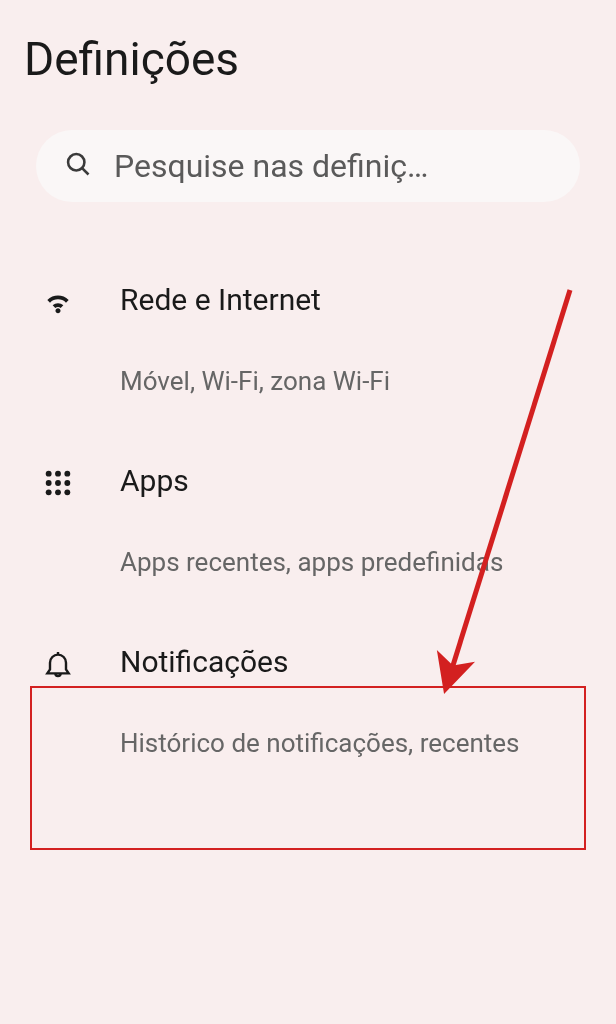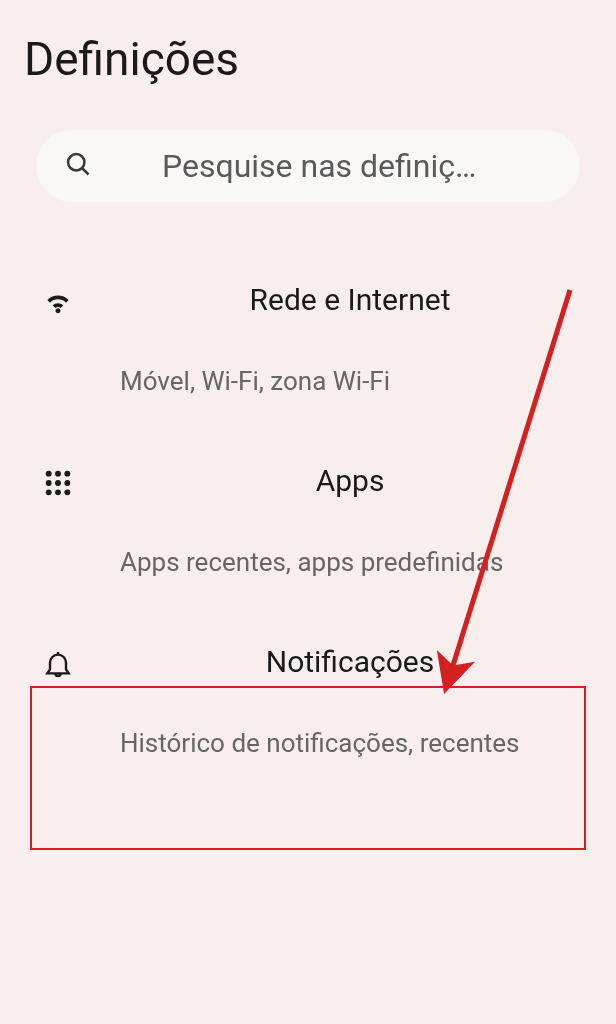--- a/index.html
+++ b/index.html
@@ -23,21 +23,20 @@
     }
     .search-bar {
       margin: 16px 36px 48px 36px;
       background: #faf7f7;
       border-radius: 40px;
       height: 72px;
       display: flex;
       align-items: center;
       padding: 0 28px;
       cursor: pointer;
-      gap: 48px;
     }
     .search-bar svg {
       width: 28px;
       height: 28px;
       flex-shrink: 0;
     }
     .search-placeholder {
       margin-left: 22px;
       font-size: 32px;
       color: #5a5a5a;
@@ -68,21 +67,20 @@
     }
     .settings-item .text-wrap {
       margin-left: 40px;
       flex: 1;
     }
     .item-title {
       font-size: 30px;
       color: #1a1a1a;
       font-weight: 400;
       margin-bottom: 4px;
-      text-align: center;
     }
     .item-subtitle {
       font-size: 26px;
       color: #666;
       font-weight: 400;
       line-height: 1.3;
       margin-top: 48px;
     }
     .highlight-box {
       border: 2px solid #d32020;

